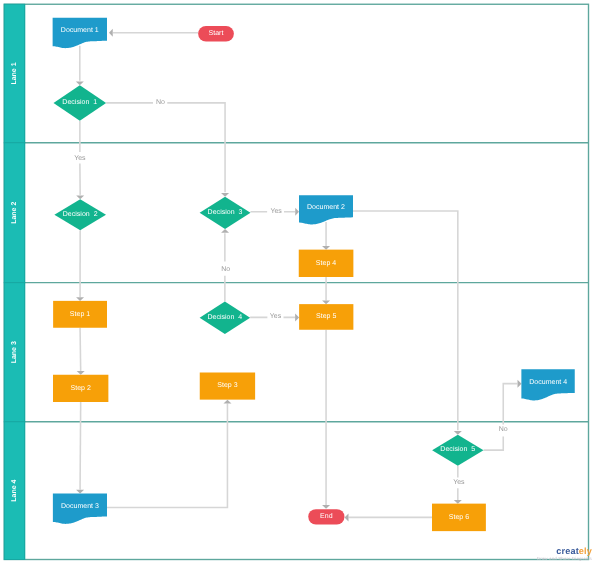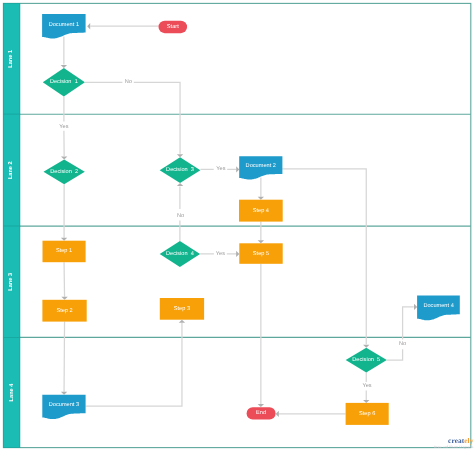--- a/index.html
+++ b/index.html
@@ -10,21 +10,21 @@
   svg.board{position:absolute;left:0;top:0;width:474px;height:452px;}
   .lane-label{font-size:5.6px;fill:#ffffff;font-family:"Liberation Sans",sans-serif;text-anchor:middle;dominant-baseline:central;font-weight:bold;}
   .node-label{font-size:5.6px;fill:#ffffff;font-family:"Liberation Sans",sans-serif;text-anchor:middle;dominant-baseline:central;letter-spacing:0.02px;}
   .edge-label{font-size:5.6px;fill:#9a9a9a;font-family:"Liberation Sans",sans-serif;text-anchor:middle;dominant-baseline:central;}
   .lane-frame{fill:none;stroke:#5ea79d;stroke-width:1.1;}
   .lane-div{stroke:#5ea79d;stroke-width:1.1;}
   .lane-sep{stroke:#12a99f;stroke-width:0.9;}
   .lane-head{fill:#1bbcb4;stroke:#17a8a2;stroke-width:0.8;}
   .conn{stroke:#d6d6d6;stroke-width:1.25;fill:none;}
   .arrowhead{fill:#b0b0b0;}
-  .watermark{position:absolute;right:0.5px;bottom:2.2px;height:13px;font-family:Liberation Serif, serif;font-size:7.3px;font-weight:bold;letter-spacing:0.1px;line-height:1;}
+  .watermark{position:absolute;right:0.5px;bottom:2.2px;height:13px;font-family:Liberation Sans, sans-serif;font-size:7.3px;font-weight:bold;letter-spacing:0.1px;line-height:1;}
   .wm-tag{position:absolute;right:0;top:9.2px;white-space:nowrap;font-size:3.5px;font-weight:normal;color:#c4bfca;letter-spacing:0.12px;}
   .wm-a{color:#3b5c9c;}
   .wm-b{color:#f3a03a;}
 </style>
 </head>
 <body>
 
 <div id="stage">
   <svg class="board" viewBox="0 0 474 452">
 

